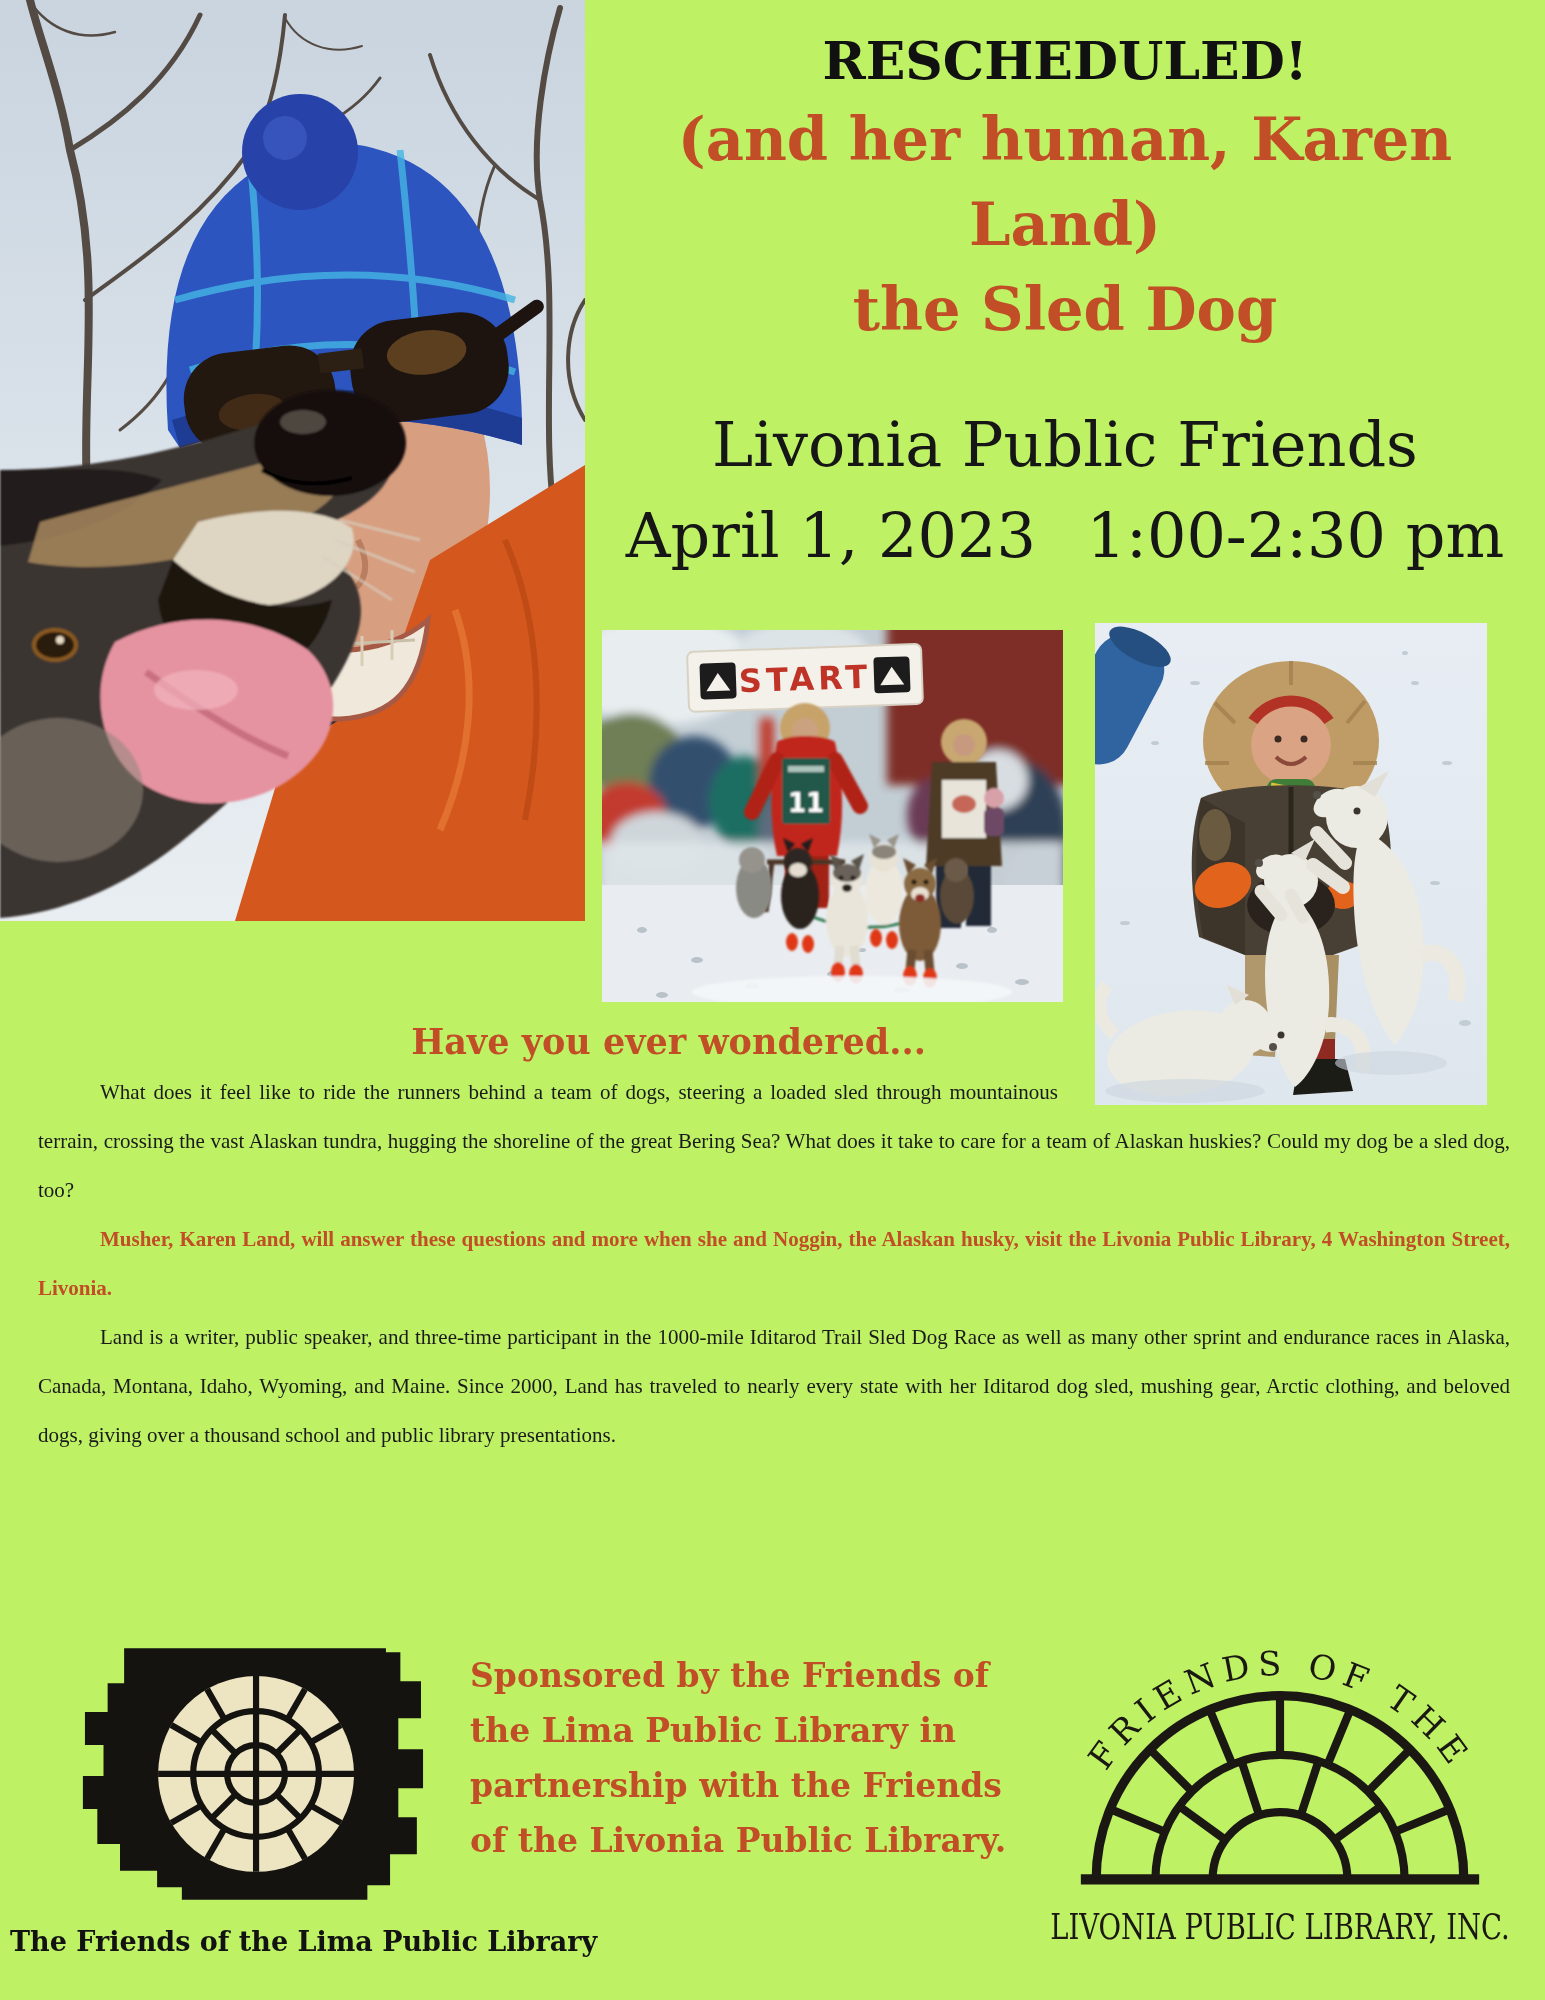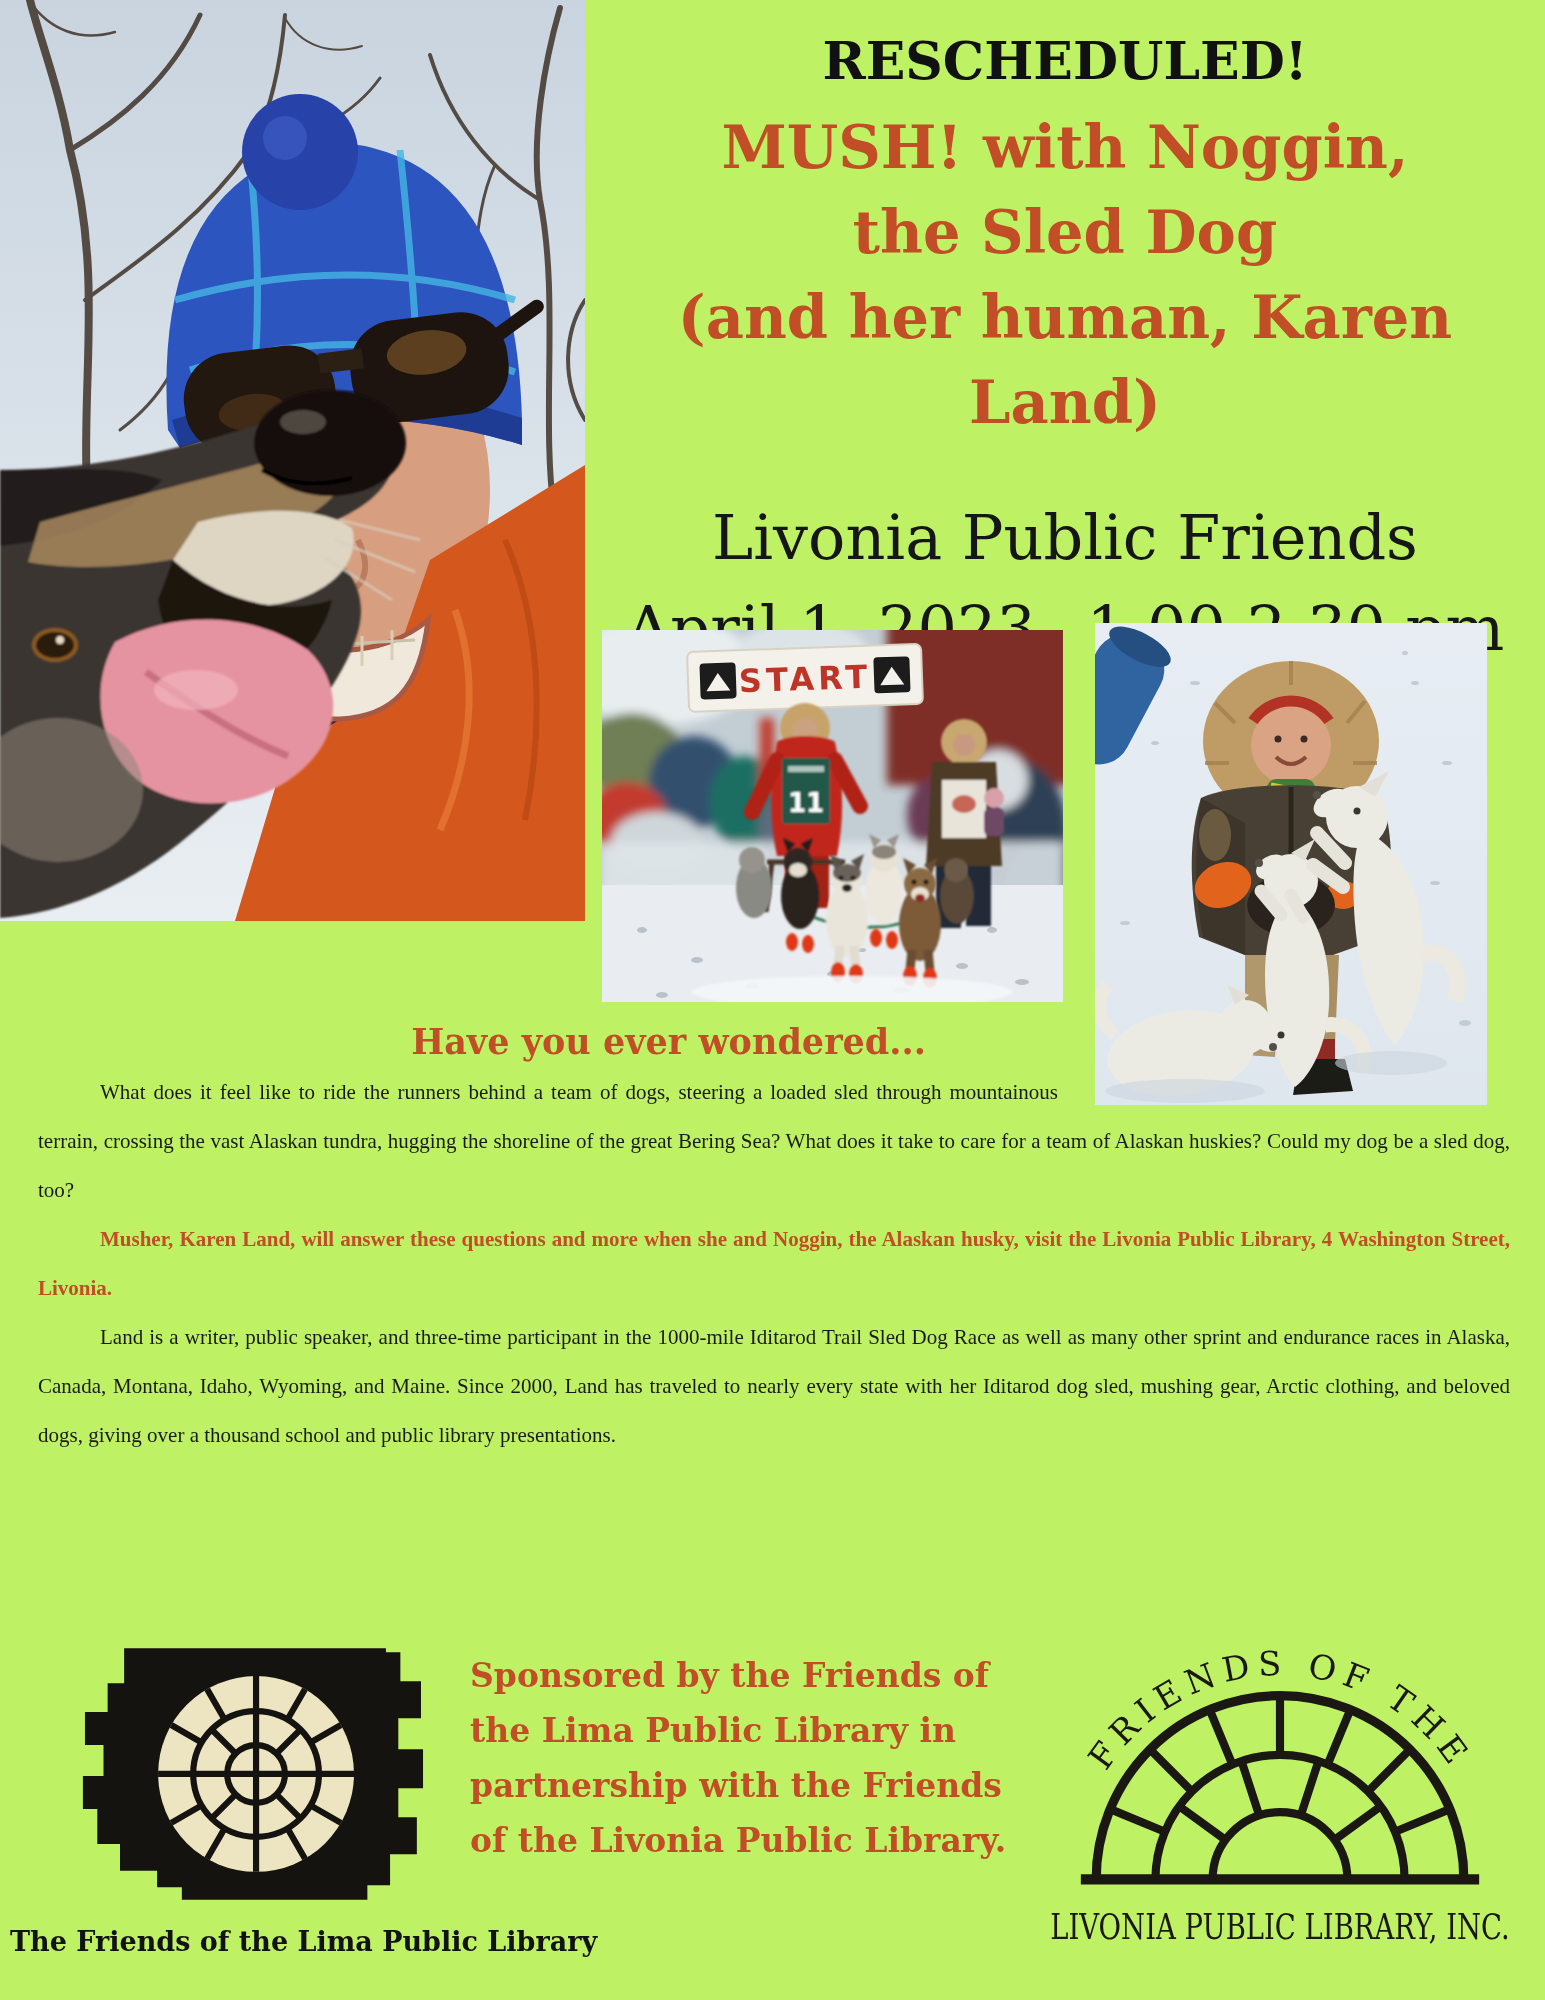--- a/index.html
+++ b/index.html
@@ -123,23 +123,22 @@
       <g stroke="#d8d0c0" stroke-width="2.5" opacity="0.8">
         <path d="M340 520 L420 540"></path>
           <path d="M335 540 L415 572"></path>
           <path d="M322 556 L392 600"></path>
       </g>
     </g>
   </svg>
 
   <div class="abs title-block">
     <div class="rescheduled">RESCHEDULED!</div>
-    <div class="title-orange">MUSH! with Noggin,</div>
+    <div class="title-orange" style="margin-top:0">(and her human, Karen Land)</div>
     <div class="title-orange" style="margin-top:0">the Sled Dog</div>
-    <div class="title-orange" style="margin-top:0">(and her human, Karen Land)</div>
     <div class="venue">Livonia Public Friends</div>
     <div class="datetime">April 1, 2023  1:00-2:30 pm</div>
   </div>
 
   <svg class="abs photo photo-race" viewBox="0 0 461 372" preserveAspectRatio="none">
     <defs>
       <filter id="blur4">
           <feGaussianBlur stdDeviation="5"></feGaussianBlur>
         </filter>
       <filter id="blur1">

